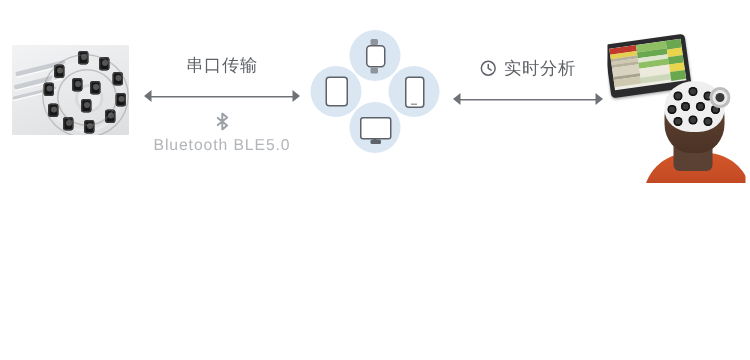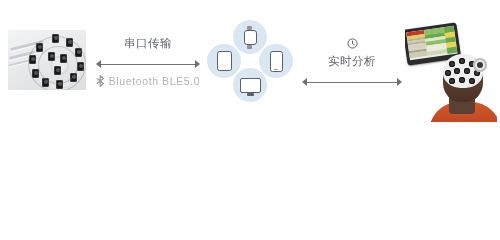--- a/index.html
+++ b/index.html
@@ -102,41 +102,41 @@
   }
 
   
   .conn{position:absolute;}
   .conn .cap-label{
     font-size:11.5px;color:#5f6368;letter-spacing:.5px;white-space:nowrap;
     text-align:center;
   }
   .conn .sub-label{
     font-size:10.5px;color:#b2b5b9;letter-spacing:.6px;white-space:nowrap;
-    display:flex;align-items:center;justify-content:center;gap:4px;
+    display:flex;align-items:center;justify-content:center;gap:4px;flex-direction:column;
   }
   .arrow-line{
     position:relative;height:9px;
   }
   .arrow-line .bar{
     position:absolute;left:4px;right:4px;top:4px;height:1px;background:#6e7277;
   }
   .arrow-line .ah{
     position:absolute;top:0px;width:0;height:0;
     border-top:4.5px solid transparent;border-bottom:4.5px solid transparent;
   }
   .arrow-line .ah.l{left:0;border-right:5px solid #6e7277;}
   .arrow-line .ah.r{right:0;border-left:5px solid #6e7277;}
 
   .bt-glyph{display:inline-block;width:9px;height:12px;position:relative;flex:0 0 auto;}
   .clock-ico{display:inline-block;width:11px;height:11px;position:relative;flex:0 0 auto;}
 
   .row-icon-label{
     display:flex;align-items:center;justify-content:center;gap:5px;
-    font-size:11.5px;color:#5f6368;letter-spacing:.5px;white-space:nowrap;flex-direction:column;
+    font-size:11.5px;color:#5f6368;letter-spacing:.5px;white-space:nowrap;
   }
 
   
   .cluster{position:absolute;left:205px;top:18px;width:100px;height:90px;}
   .dev{
     position:absolute;width:34px;height:34px;border-radius:50%;
     background:#dbe6f3;display:flex;align-items:center;justify-content:center;
   }
   .dev.tablet{left:2px;top:26px;}
   .dev.watch {left:28px;top:2px;}

